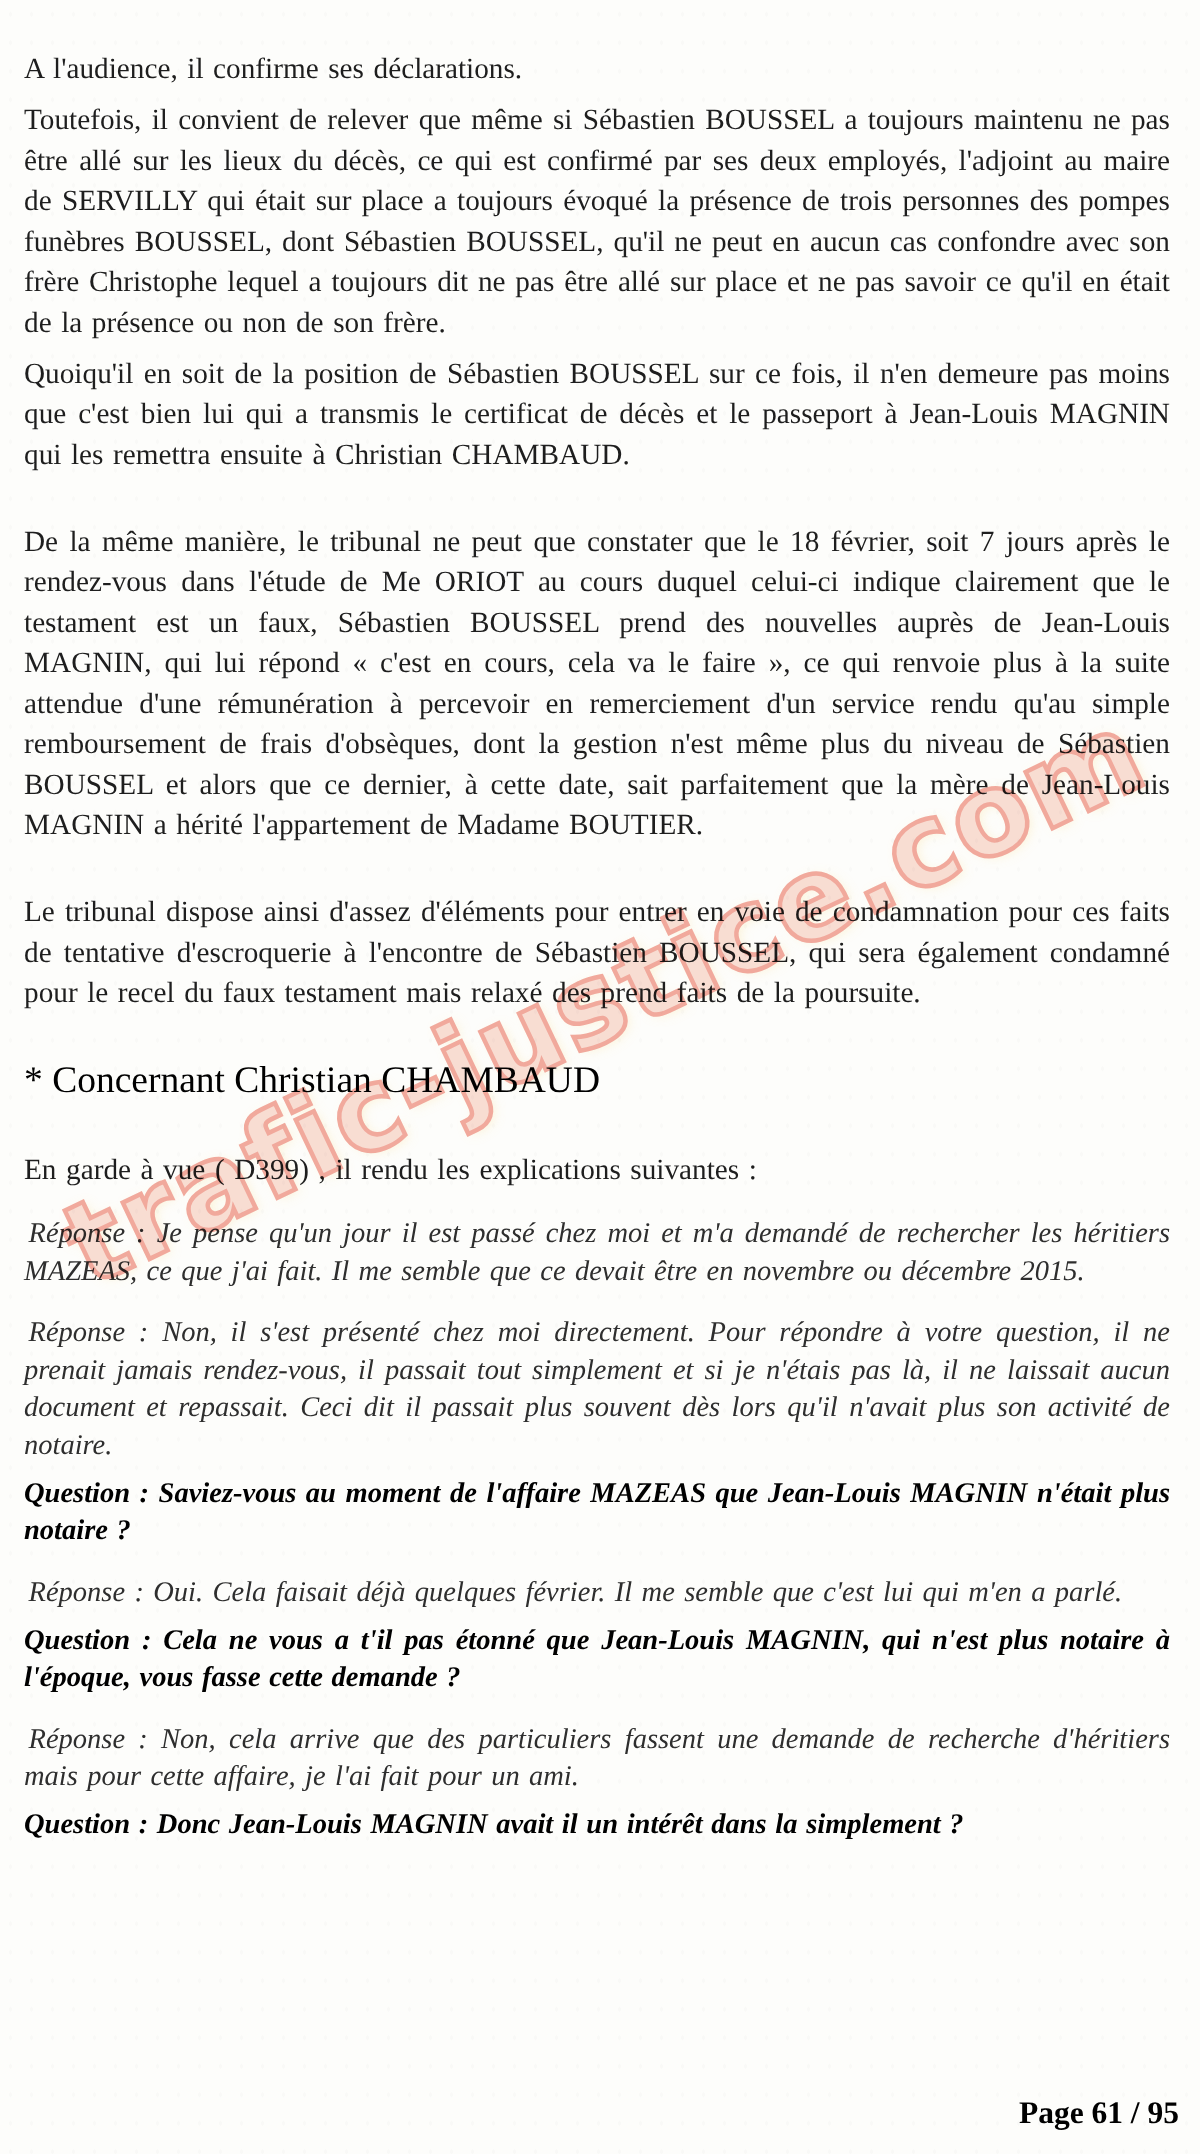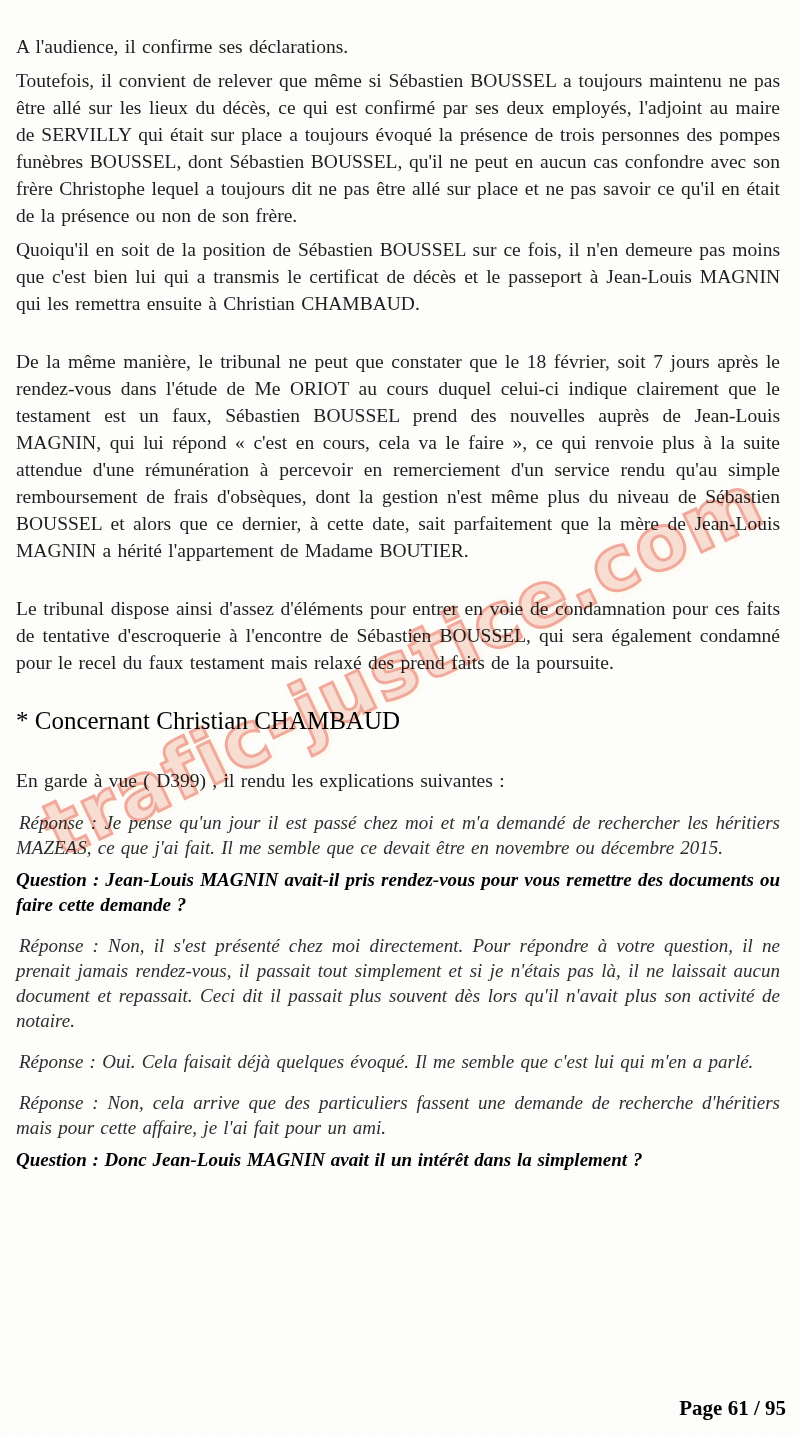--- a/index.html
+++ b/index.html
@@ -107,23 +107,24 @@
       <div class="para">Quoiqu'il en soit de la position de Sébastien BOUSSEL sur ce fois, il n'en demeure pas moins que c'est bien lui qui a transmis le certificat de décès et le passeport à Jean-Louis MAGNIN qui les remettra ensuite à Christian CHAMBAUD.</div>
       <div class="spacer"></div>
       <div class="para">De la même manière, le tribunal ne peut que constater que le 18 février, soit 7 jours après le rendez-vous dans l'étude de Me ORIOT au cours duquel celui-ci indique clairement que le testament est un faux, Sébastien BOUSSEL prend des nouvelles auprès de Jean-Louis MAGNIN, qui lui répond « c'est en cours, cela va le faire », ce qui renvoie plus à la suite attendue d'une rémunération à percevoir en remerciement d'un service rendu qu'au simple remboursement de frais d'obsèques, dont la gestion n'est même plus du niveau de Sébastien BOUSSEL et alors que ce dernier, à cette date, sait parfaitement que la mère de Jean-Louis MAGNIN a hérité l'appartement de Madame BOUTIER.</div>
       <div class="spacer"></div>
       <div class="para">Le tribunal dispose ainsi d'assez d'éléments pour entrer en voie de condamnation pour ces faits de tentative d'escroquerie à l'encontre de Sébastien BOUSSEL, qui sera également condamné pour le recel du faux testament mais relaxé des prend faits de la poursuite.</div>
       <div class="spacer"></div>
       <div class="heading">* Concernant Christian CHAMBAUD</div>
       <div class="spacer"></div>
       <div class="para">En garde à vue ( D399) , il rendu les explications suivantes :</div>
       <div class="response">Réponse : Je pense qu'un jour il est passé chez moi et m'a demandé de rechercher les héritiers MAZEAS, ce que j'ai fait. Il me semble que ce devait être en novembre ou décembre 2015.</div>
-      <div class="question">Question : Jean-Louis MAGNIN avait-il pris rendez-vous pour vous remettre des documents ou faire cette demande ?</div>
       <div class="response">Réponse : Non, il s'est présenté chez moi directement. Pour répondre à votre question, il ne prenait jamais rendez-vous, il passait tout simplement et si je n'étais pas là, il ne laissait aucun document et repassait. Ceci dit il passait plus souvent dès lors qu'il n'avait plus son activité de notaire.</div>
-      <div class="response">Réponse : Oui. Cela faisait déjà quelques évoqué. Il me semble que c'est lui qui m'en a parlé.</div>
+      <div class="question">Question : Saviez-vous au moment de l'affaire MAZEAS que Jean-Louis MAGNIN n'était plus notaire ?</div>
+      <div class="response">Réponse : Oui. Cela faisait déjà quelques février. Il me semble que c'est lui qui m'en a parlé.</div>
+      <div class="question">Question : Cela ne vous a t'il pas étonné que Jean-Louis MAGNIN, qui n'est plus notaire à l'époque, vous fasse cette demande ?</div>
       <div class="response">Réponse : Non, cela arrive que des particuliers fassent une demande de recherche d'héritiers mais pour cette affaire, je l'ai fait pour un ami.</div>
       <div class="question">Question : Donc Jean-Louis MAGNIN avait il un intérêt dans la simplement ?</div>
     </div>
 
   <div class="watermark">trafic-justice.com</div>
 
   <div class="page-number">Page 61 / 95</div>
 </div>
 
 </body></html>

